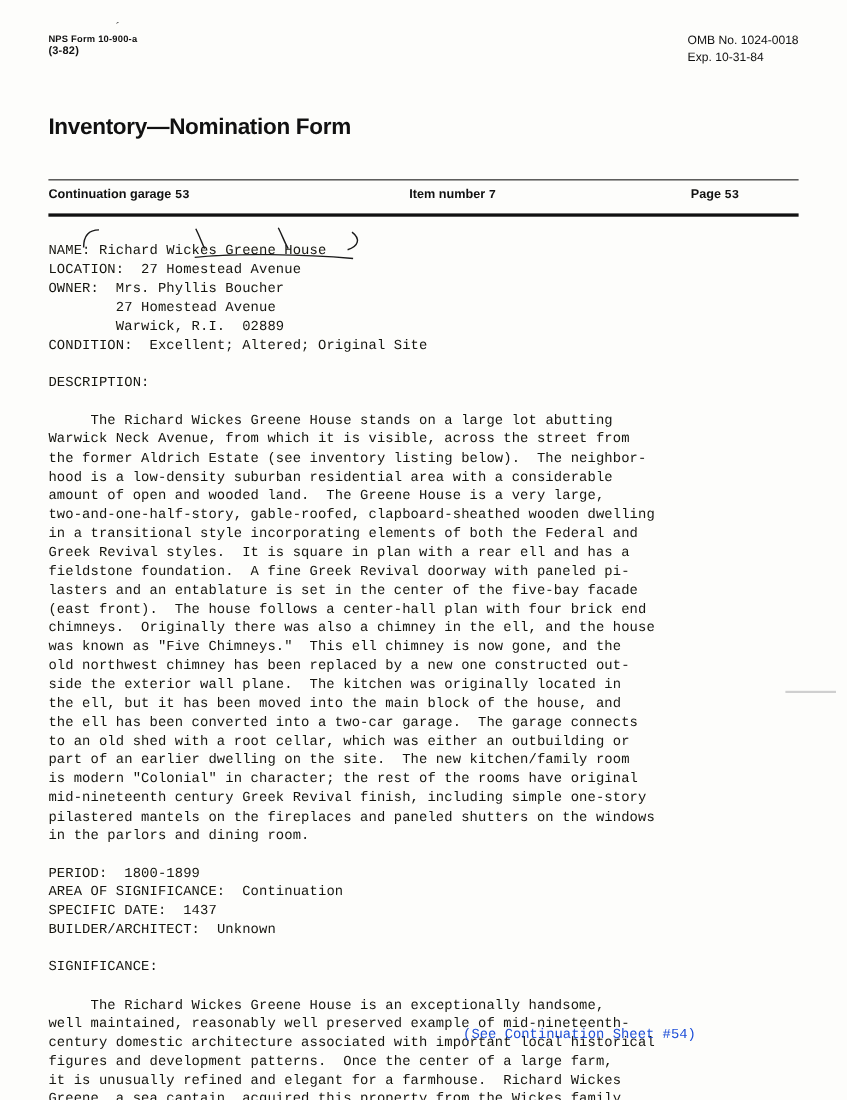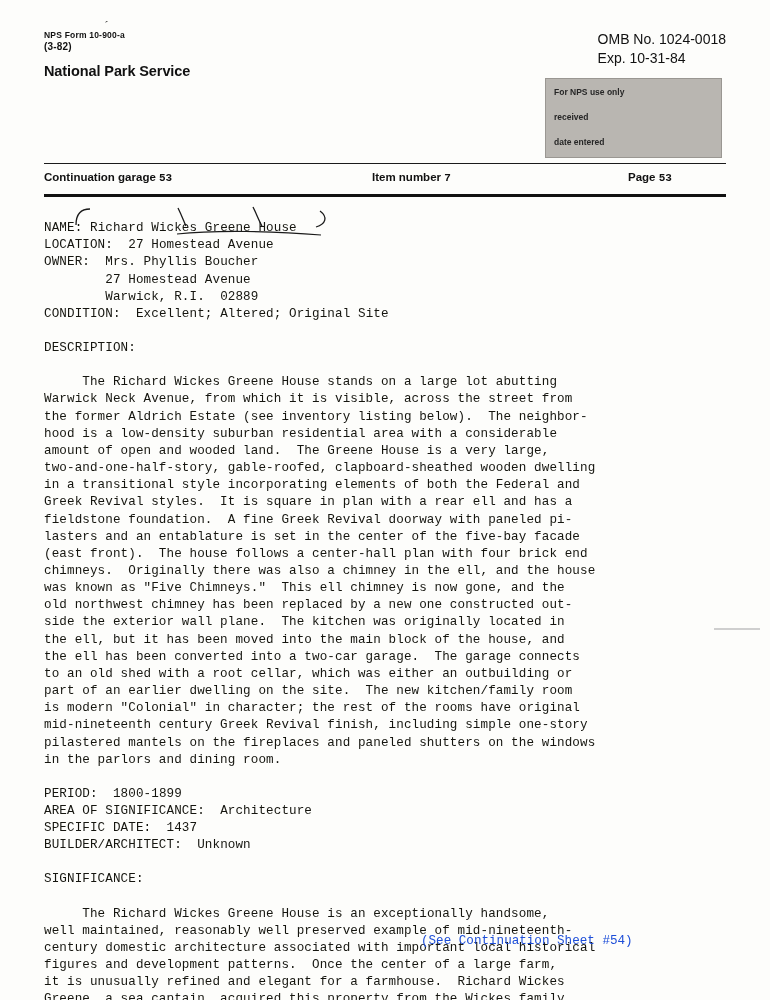--- a/index.html
+++ b/index.html
@@ -32,21 +32,21 @@
     line-height: 1.25;
     font-weight: bold;
     letter-spacing: 0.2px;
   }
   .form-meta .line2 { font-size: 10px; font-weight: bold; }
 
   .omb-meta {
     position: absolute;
     right: 44px;
     top: 30px;
-    font-size: 14px;
+    font-size: 11px;
     line-height: 1.35;
     text-align: left;
     font-weight: 500;
   }
 
   .tickmark {
     position: absolute;
     left: 104px;
     top: 19px;
     font-size: 11px;
@@ -175,31 +175,26 @@
     <div>NPS Form 10-900-a</div>
     <div class="line2">(3-82)</div>
   </div>
 
   <div class="omb-meta">
     <div>OMB No. 1024-0018</div>
     <div>Exp. 10-31-84</div>
   </div>
 
   <div class="agency">
-    <div>National Park Service</div>
   </div>
 
   <div class="title">
-  </div>
-
-  <div class="nps-box">
-    <div class="nps-line l1">For NPS use only</div>
-    <div class="nps-line l2">received</div>
-    <div class="nps-line l3">date entered</div>
-  </div>
+    <div>Inventory—Nomination Form</div>
+  </div>
+
 
   <div class="rule-top"></div>
 
   <div class="contline cont-sheet">
     <span>Continuation garage</span>
     <span class="val">53</span>
   </div>
   <div class="contline cont-item">
     <span>Item number</span>
     <span class="val">7</span>
@@ -236,21 +231,21 @@
 side the exterior wall plane.  The kitchen was originally located in
 the ell, but it has been moved into the main block of the house, and
 the ell has been converted into a two-car garage.  The garage connects
 to an old shed with a root cellar, which was either an outbuilding or
 part of an earlier dwelling on the site.  The new kitchen/family room
 is modern "Colonial" in character; the rest of the rooms have original
 mid-nineteenth century Greek Revival finish, including simple one-story
 pilastered mantels on the fireplaces and paneled shutters on the windows
 in the parlors and dining room.</span>
 <span class="gap"></span><span>PERIOD:</span><span>  </span><span>1800-1899</span>
-<span>AREA OF SIGNIFICANCE:</span><span>  </span><span>Architecture</span>
+<span>AREA OF SIGNIFICANCE:</span><span>  </span><span>Continuation</span>
 <span>SPECIFIC DATE:</span><span>  </span><span>1437</span>
 <span>BUILDER/ARCHITECT:</span><span>  </span><span>Unknown</span>
 <span class="gap"></span><span>SIGNIFICANCE:</span>
 <span class="gap"></span><span class="para">     The Richard Wickes Greene House is an exceptionally handsome,
 well maintained, reasonably well preserved example of mid-nineteenth-
 century domestic architecture associated with important local historical
 figures and development patterns.  Once the center of a large farm,
 it is unusually refined and elegant for a farmhouse.  Richard Wickes
 Greene, a sea captain, acquired this property from the Wickes family</span>
   </div>

